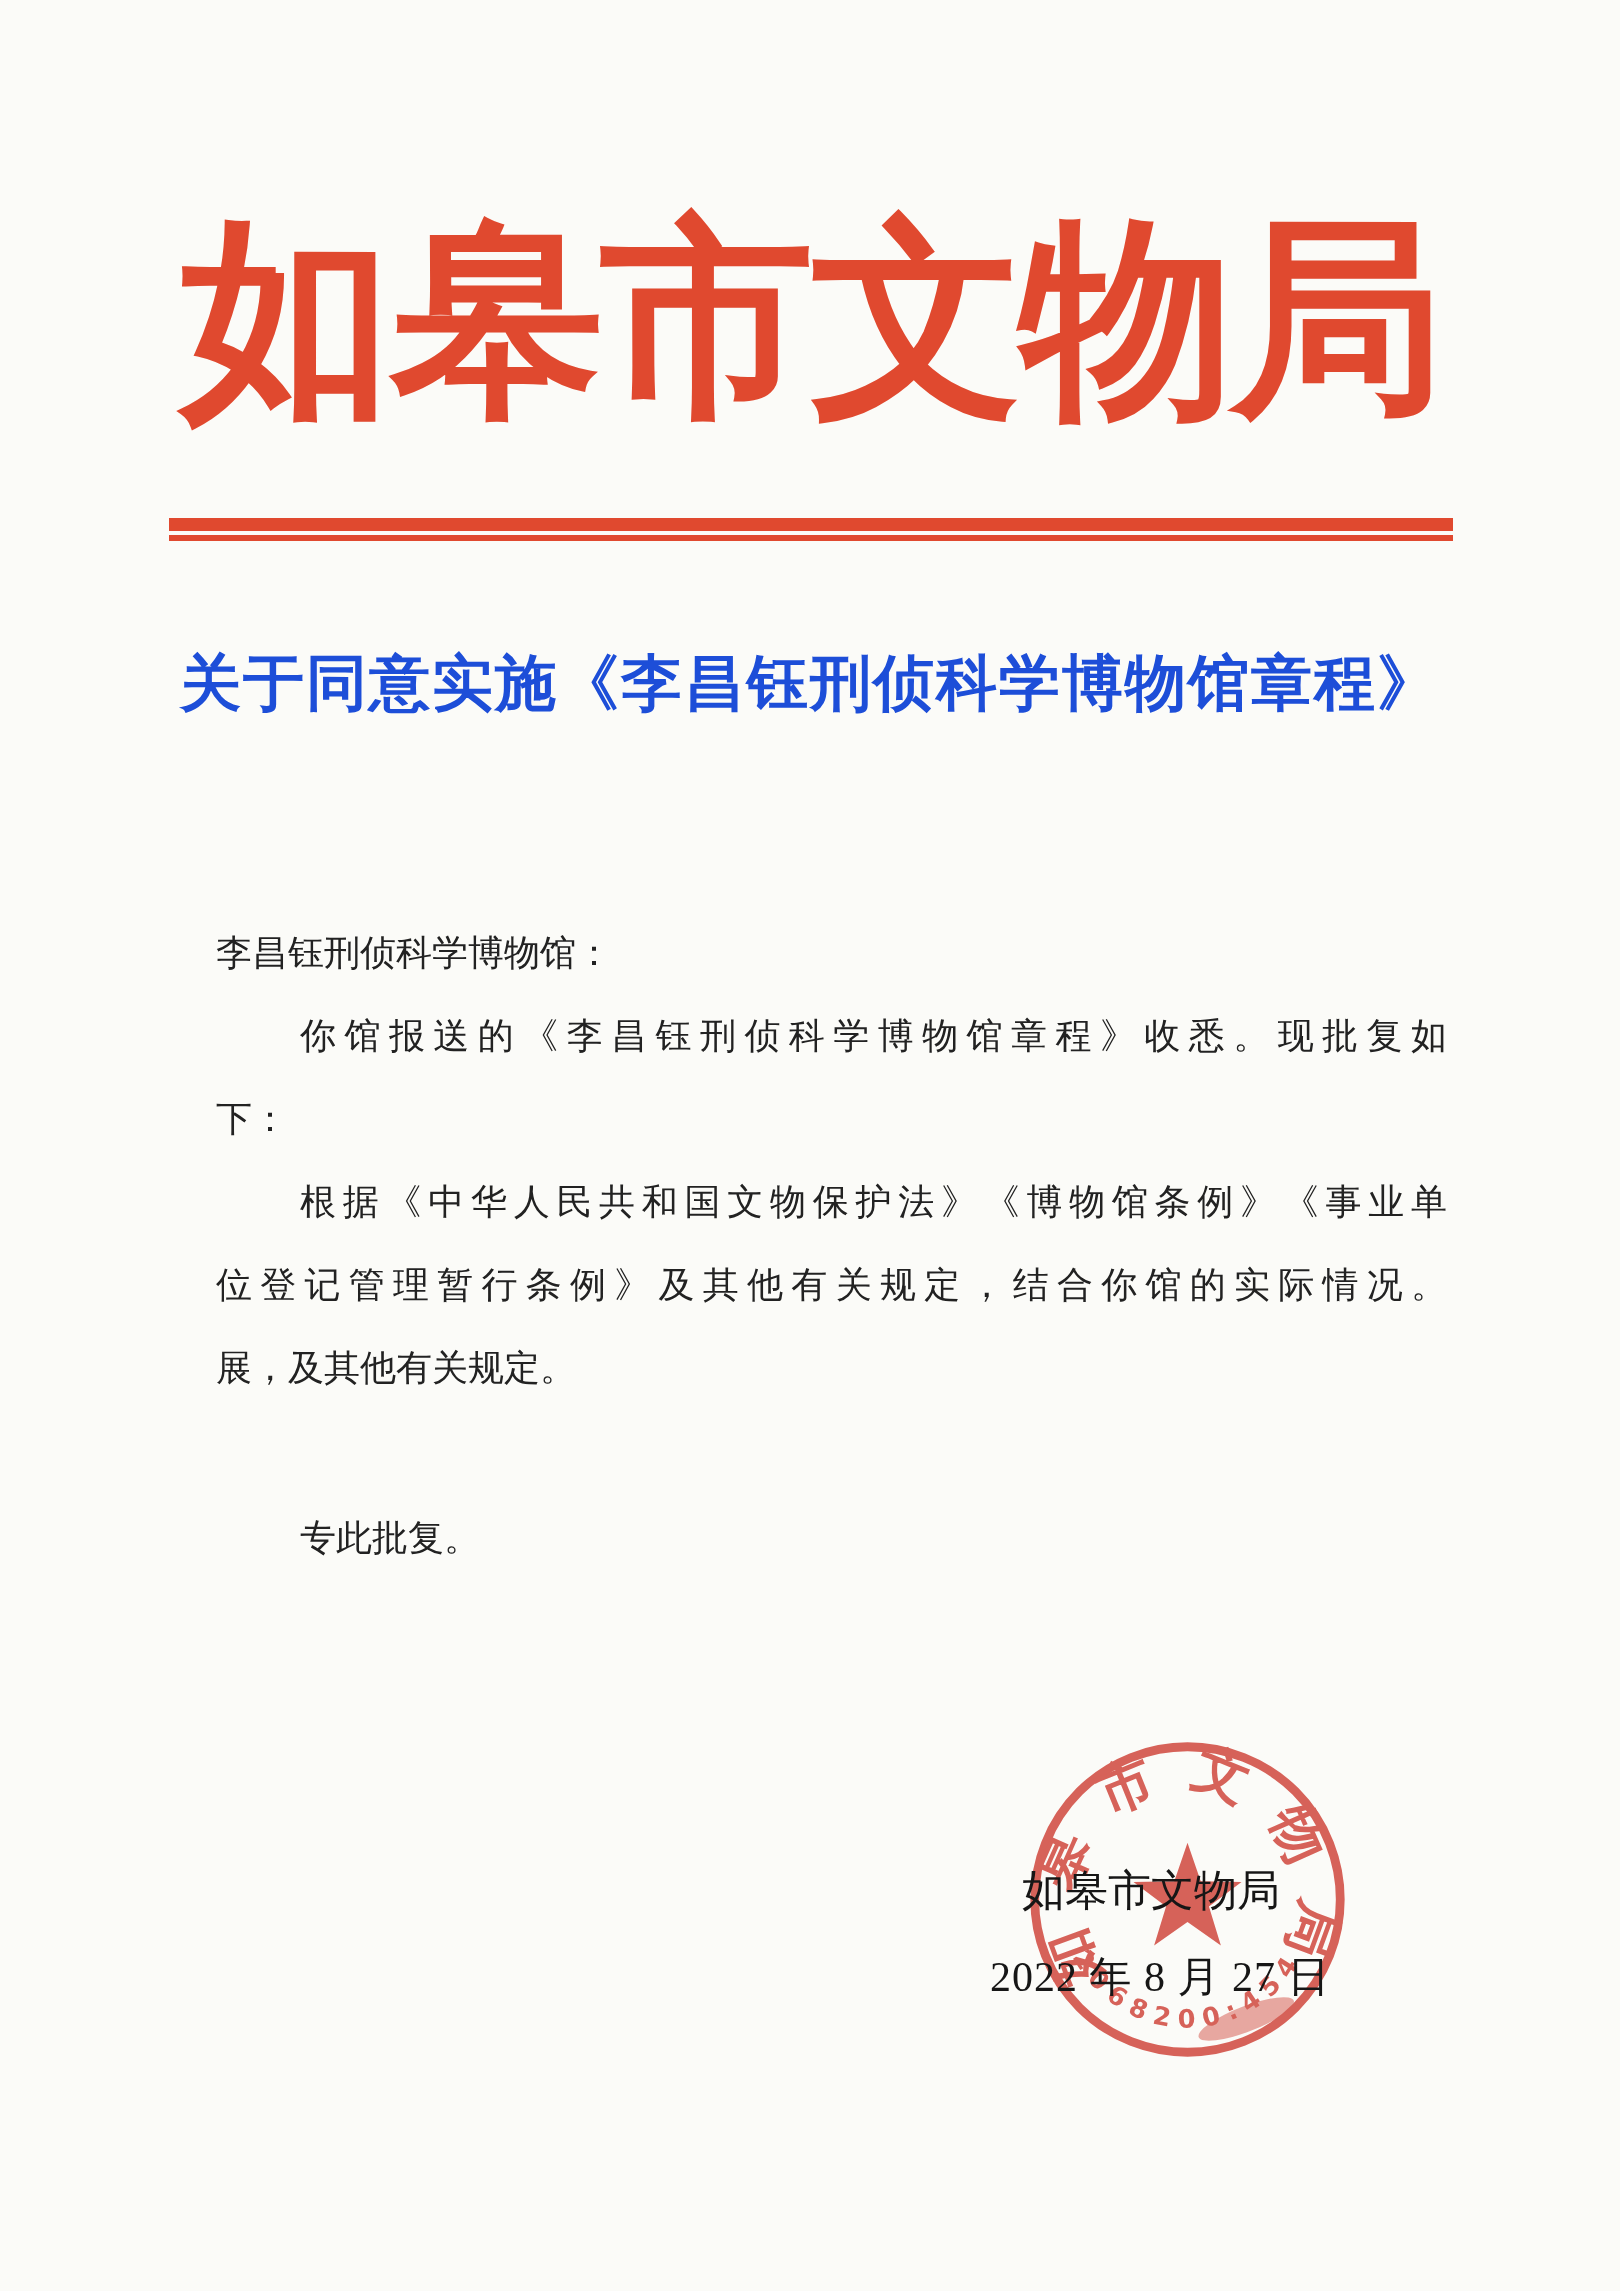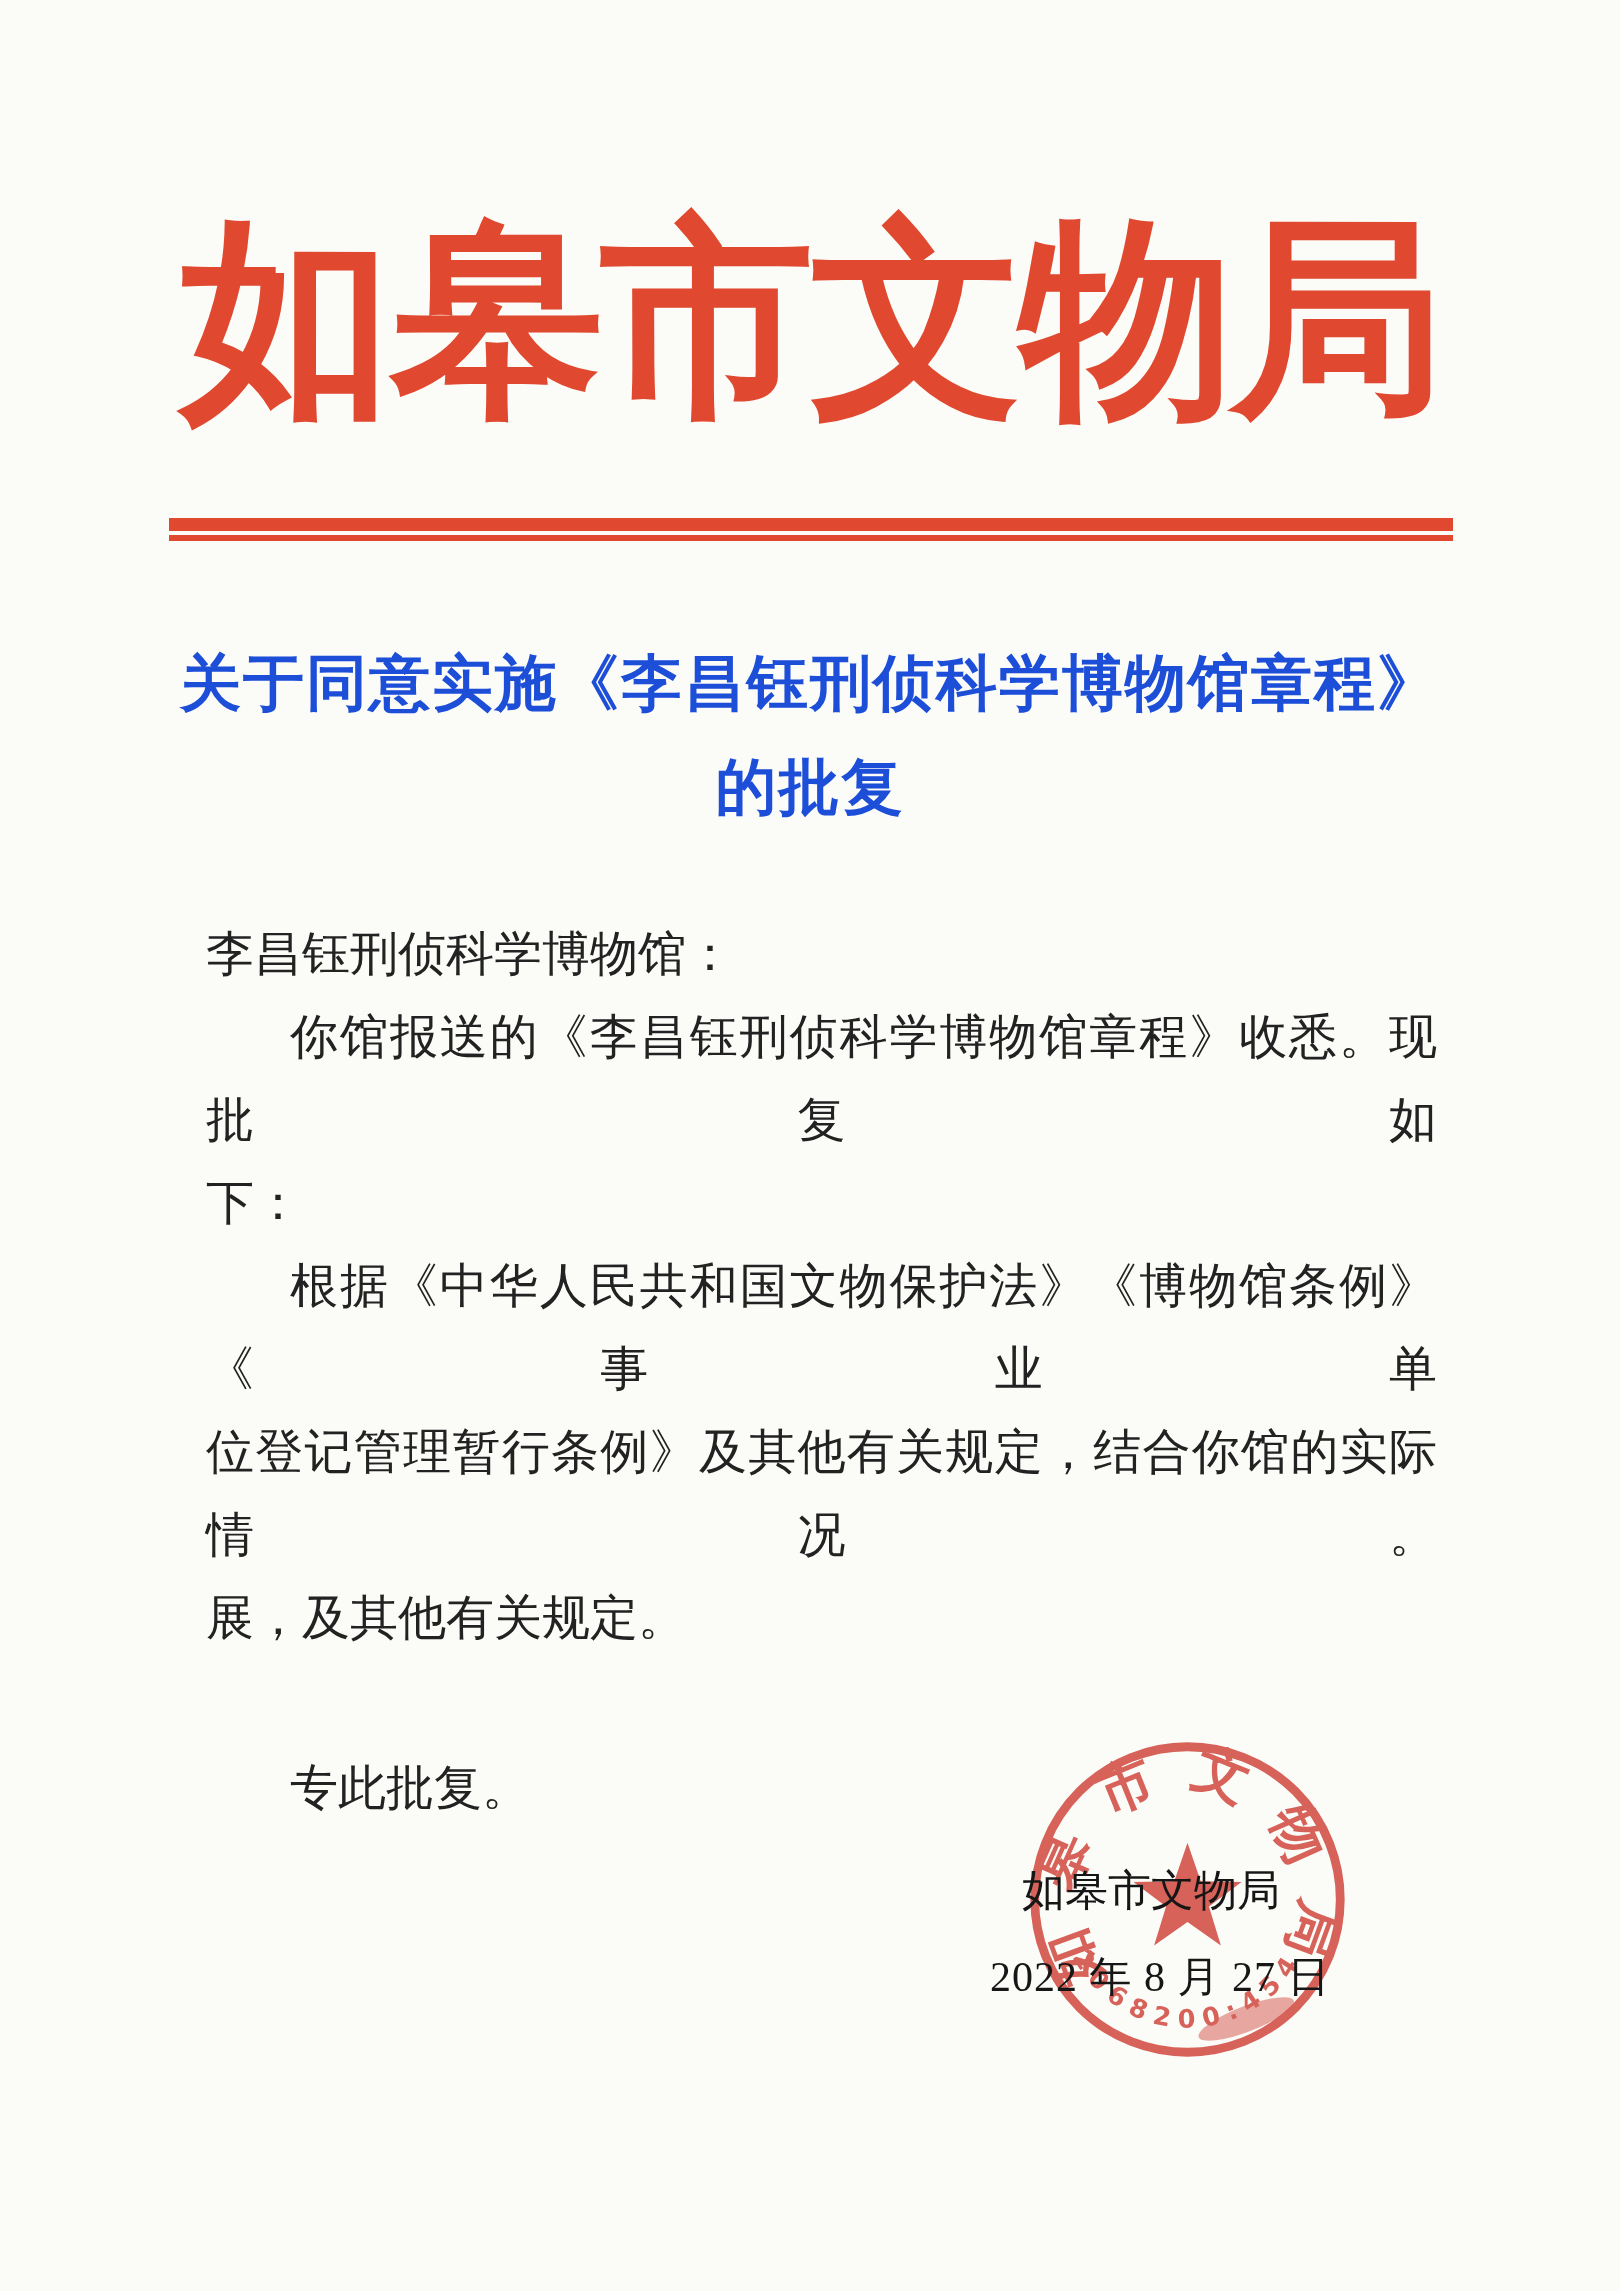--- a/index.html
+++ b/index.html
@@ -39,23 +39,23 @@
     color: #1d4ed8;
     font-weight: 700;
     font-size: 61px;
     line-height: 104px;
     letter-spacing: 2px;
   }
   
   .body-block {
     position: absolute;
     top: 912px;
-    left: 206px;
+    left: 216px;
     width: 1231px;
-    font-size: 48px;
+    font-size: 36px;
     line-height: 83px;
     color: #222222;
     letter-spacing: 0px;
   }
   .line { text-justify: inter-character; }
   .line.indent { text-indent: 84px; }
   .line.fill { text-align: justify; text-align-last: justify; }
   .closing { text-indent: 84px; margin-top: 87px; }
   
   .sign-agency {
@@ -92,21 +92,20 @@
 
 <div class="page">
 
   <div class="agency-header">如皋市文物局</div>
 
   <div class="rule rule-thick"></div>
   <div class="rule rule-thin"></div>
 
   <div class="doc-title">
     <div>关于同意实施《李昌钰刑侦科学博物馆章程》</div>
-    <div>的批复</div>
   </div>
 
   <div class="body-block">
     <div class="line salutation">李昌钰刑侦科学博物馆：</div>
     <div id="paragraphs">
         <div>
           <div class="line fill indent">你馆报送的《李昌钰刑侦科学博物馆章程》收悉。现批复如</div>
           <div class="line">下：</div>
         </div>
         <div>

